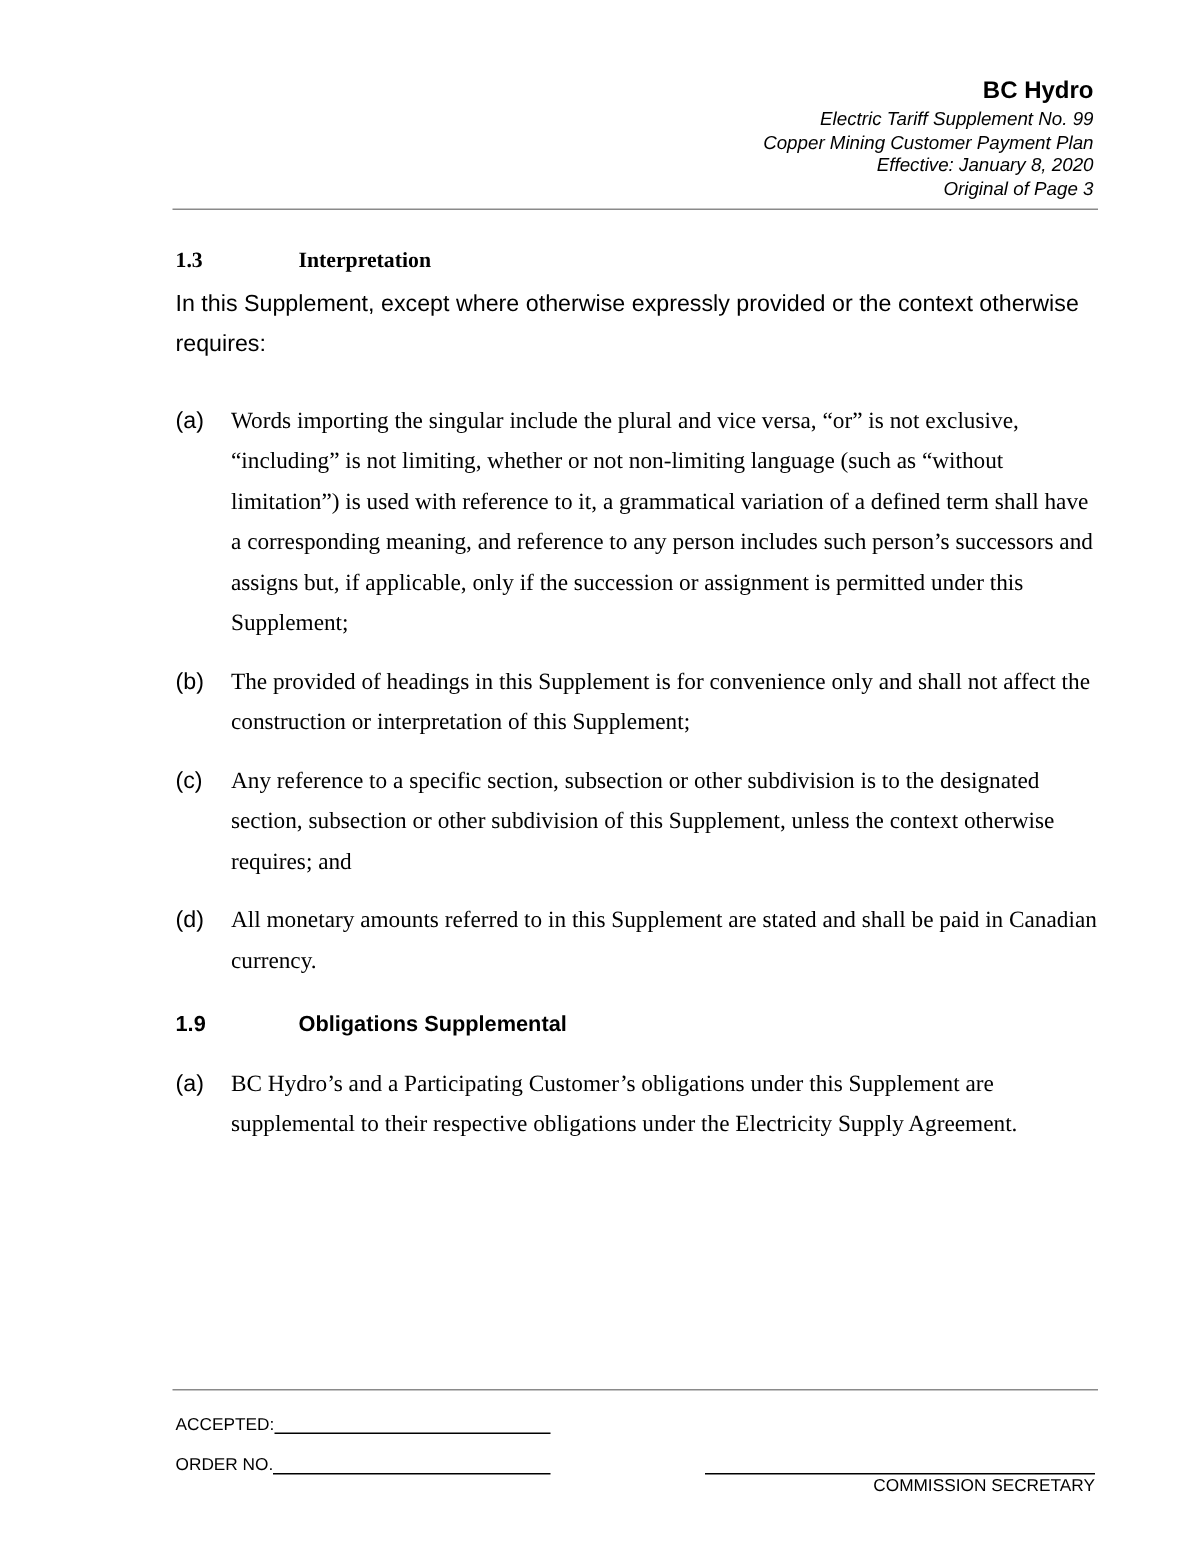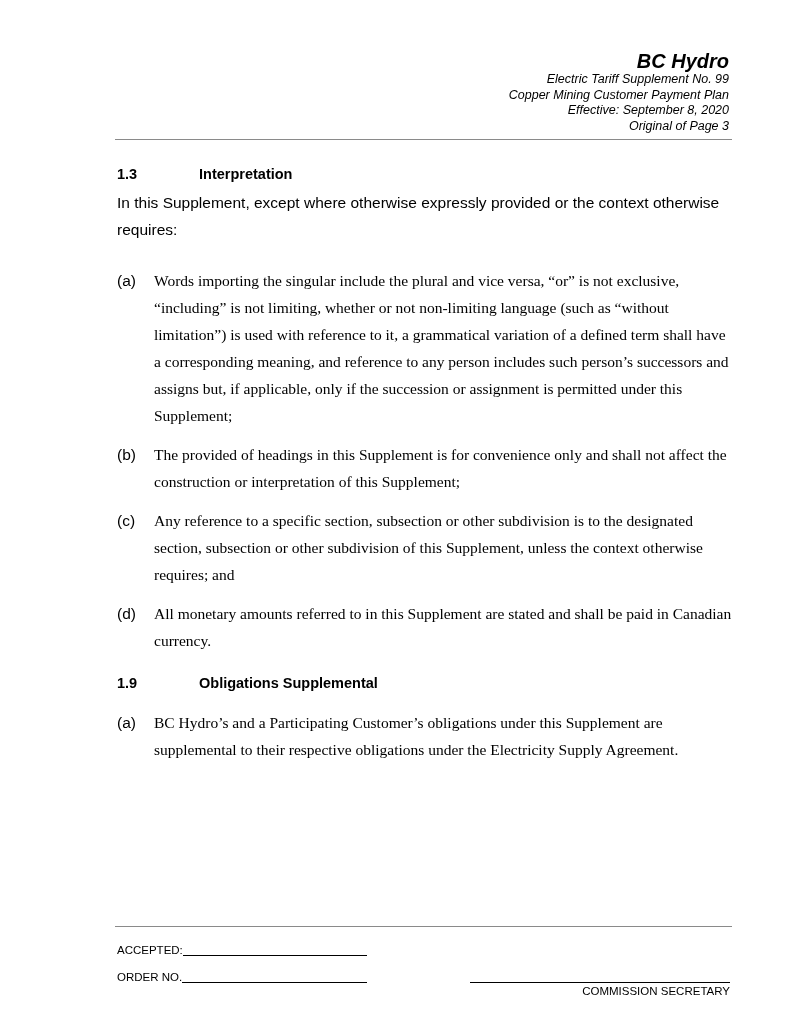--- a/index.html
+++ b/index.html
@@ -1,44 +1,44 @@
 <!DOCTYPE html>
 <html><head>
 <meta charset="utf-8">
 <style>
   html, body { margin:0; padding:0; background:#ffffff; }
   body { width:800px; height:1035px; position:relative; overflow:hidden;
          font-family:"Liberation Sans", sans-serif; color:#000; }
   .hdr { position:absolute; right:71px; top:50px; text-align:right; }
-  .hdr .org { font-size:20px; font-weight:bold; line-height:22px;font-style:italic; }
+  .hdr .org { font-size:16px; font-weight:bold; line-height:22px; }
   .hdr .line { font-size:12.5px; line-height:15.5px;font-style:italic; }
   .rule { position:absolute; left:115px; width:617px; height:0; border-top:1.5px solid #8a8a8a; }
   .sec { position:absolute; left:117px; font-size:14.5px; font-weight:bold; }
   .sec .num { display:inline-block; width:82px; }
   .para { position:absolute; left:117px; width:615px; font-size:15.5px; line-height:27px; }
   .item { position:absolute; left:117px; width:615px; font-size:15.5px; line-height:27px; }
   .item .lbl { position:absolute; left:0; top:0; }
   .item .txt { margin-left:37px; display:block;font-family:Liberation Serif, serif; }
   .ft { position:absolute; font-size:11.5px; }
   .blank { display:inline-block; border-bottom:1px solid #000; height:12px; vertical-align:bottom; }
 </style>
 </head>
 <body>
 
 <div class="hdr">
   <div class="org">BC Hydro</div>
   <div class="line">Electric Tariff Supplement No. 99</div>
   <div class="line">Copper Mining Customer Payment Plan</div>
-  <div class="line">Effective: September 8, 2020</div>
+  <div class="line">Effective: January 8, 2020</div>
   <div class="line">Original of Page 3</div>
 </div>
 
 <div class="rule" style="top:139px;"></div>
 
-<div class="sec" style="top:166px;">
+<div class="sec" style="top:166px;font-family:Liberation Serif, serif;">
   <span class="num">1.3</span><span>Interpretation</span>
 </div>
 
 <div class="para" style="top:189px;">In this Supplement, except where otherwise expressly provided or the context otherwise requires:</div>
 
 <div class="item" style="top:267px;">
   <span class="lbl">(a)</span>
   <span class="txt">Words importing the singular include the plural and vice versa, “or” is not exclusive, “including” is not limiting, whether or not non-limiting language (such as “without limitation”) is used with reference to it, a grammatical variation of a defined term shall have a corresponding meaning, and reference to any person includes such person’s successors and assigns but, if applicable, only if the succession or assignment is permitted under this Supplement;</span>
 </div>
 

